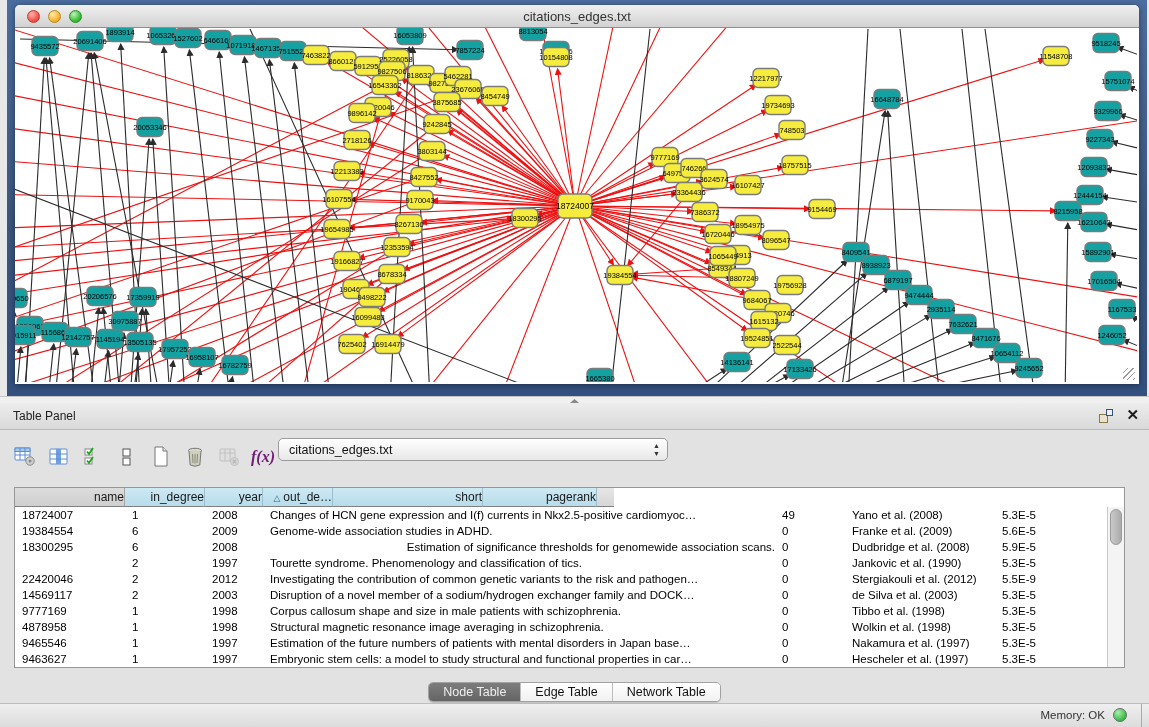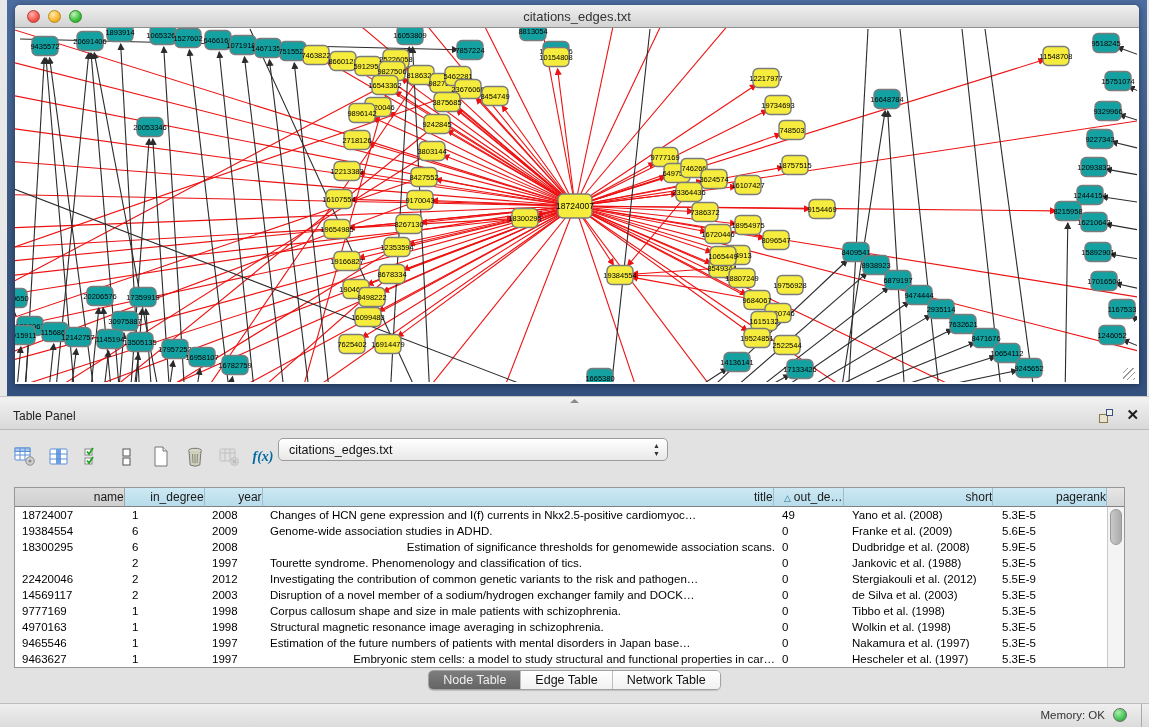--- a/index.html
+++ b/index.html
@@ -44,21 +44,21 @@
   #close-btn { position:absolute; right:10px; top:3px; font-size:15px; font-weight:bold;
     color:#1c1c1c; cursor:default; }
 
   #panel-body { position:absolute; left:0; top:430px; width:1149px; height:273px; background:#e2e2e2; }
 
   
   #toolbar { position:absolute; left:10px; top:12px; height:30px; display:flex; align-items:center; }
   .tbtn { width:30px; height:26px; display:flex; align-items:center; justify-content:center; margin-right:4px; }
   .tbtn svg { display:block; }
   .fx { font-family:"Liberation Serif", serif; font-style:italic; font-weight:bold;
-    font-size:14px; color:#0369a1; }
+    font-size:16px; color:#701a75; }
   #combo { position:absolute; left:278px; top:8px; width:390px; height:23px;
     border:1px solid #9b9b9b; border-radius:5px;
     background:linear-gradient(#ffffff,#e8e8e8); box-shadow:0 1px 0 rgba(255,255,255,.7) inset; }
   #combo .val { position:absolute; left:10px; top:4px; font-size:12.5px; color:#111; }
   #combo .steppers { position:absolute; right:7px; top:3px; font-size:7px; color:#333;
     line-height:8px; text-align:center; }
 
   
   #table { position:absolute; left:14px; top:57px; width:1111px; height:181px;
     background:#fff; border:1px solid #979797; }
@@ -71,21 +71,21 @@
   .hcorner { width:17px; background:linear-gradient(#e6e6e6,#d6d6d6); border-bottom:1px solid #808080; }
   .trow { display:flex; height:16px; }
   .tcell { font-size:11.5px; color:#000; line-height:16px; padding-left:7px;
     overflow:hidden; white-space:nowrap; }
   #vscroll { position:absolute; right:0; top:19px; width:17px; height:160px;
     background:#f4f4f4; border-left:1px solid #c9c9c9; }
   #vthumb { position:absolute; left:2px; top:2px; width:12px; height:36px;
     background:linear-gradient(90deg,#c9c9c9,#ababab); border-radius:7px; border:1px solid #9a9a9a; }
 
   
-  #tabs { position:absolute; left:0; right:0; top:240px; display:flex; justify-content:center; }
+  #tabs { position:absolute; left:0; right:0; top:252px; display:flex; justify-content:center; }
   #tabs .seg { display:flex; border:1px solid #a2a2a2; border-radius:5px; overflow:hidden;
     height:20px; background:#fdfdfd; box-shadow:0 1px 1px rgba(0,0,0,.15); }
   .tab { padding:0 14px; font-size:12.5px; line-height:19px; color:#111;
     border-right:1px solid #bdbdbd; background:linear-gradient(#ffffff,#f1f1f1); }
   .tab:last-child { border-right:none; }
   .tab.active { background:linear-gradient(#7d7d7d,#646464); color:#efefef; }
 
   
   #statusbar { position:absolute; left:0; top:703px; width:1149px; height:24px;
     background:linear-gradient(#efefef,#dcdcdc); border-top:1px solid #bdbdbd; }
@@ -833,21 +833,20 @@
   <div id="combo">
     <span class="val">citations_edges.txt</span>
     <span class="steppers">▲<br>▼</span>
   </div>
 
   <div id="table">
     <div class="hdr" id="thead">
         <div class="hcell sel" style="width: 110px;">name</div>
         <div class="hcell" style="width: 80px;">in_degree</div>
         <div class="hcell" style="width: 58px;">year</div>
-        <div class="hcell" style="width: 512px;">title</div>
         <div class="hcell" style="width: 70px;"><span class="sort">△</span>out_de…</div>
         <div class="hcell" style="width: 150px;">short</div>
         <div class="hcell" style="width: 114px;">pagerank</div>
         <div class="hcorner"></div>
       </div>
     <div id="tbody">
         <div class="trow">
           <div class="tcell" style="width: 110px;">18724007</div>
           <div class="tcell" style="width: 80px;">1</div>
           <div class="tcell" style="width: 58px;">2008</div>
@@ -873,21 +872,21 @@
           <div class="tcell" style="width: 70px;">0</div>
           <div class="tcell" style="width: 150px;">Dudbridge et al. (2008)</div>
           <div class="tcell" style="width: 114px;">5.9E-5</div>
         </div>
         <div class="trow">
           <div class="tcell" style="width: 110px; margin-top: 20px;">9115460</div>
           <div class="tcell" style="width: 80px;">2</div>
           <div class="tcell" style="width: 58px;">1997</div>
           <div class="tcell" style="width: 512px;">Tourette syndrome. Phenomenology and classification of tics.</div>
           <div class="tcell" style="width: 70px;">0</div>
-          <div class="tcell" style="width: 150px;">Jankovic et al. (1988)</div>
+          <div class="tcell" style="width: 150px;">Jankovic et al. (1990)</div>
           <div class="tcell" style="width: 114px;">5.3E-5</div>
         </div>
         <div class="trow">
           <div class="tcell" style="width: 110px;">22420046</div>
           <div class="tcell" style="width: 80px;">2</div>
           <div class="tcell" style="width: 58px;">2012</div>
           <div class="tcell" style="width: 512px;">Investigating the contribution of common genetic variants to the risk and pathogen…</div>
           <div class="tcell" style="width: 70px;">0</div>
           <div class="tcell" style="width: 150px;">Stergiakouli et al. (2012)</div>
           <div class="tcell" style="width: 114px;">5.5E-9</div>
@@ -904,42 +903,42 @@
         <div class="trow">
           <div class="tcell" style="width: 110px;">9777169</div>
           <div class="tcell" style="width: 80px;">1</div>
           <div class="tcell" style="width: 58px;">1998</div>
           <div class="tcell" style="width: 512px;">Corpus callosum shape and size in male patients with schizophrenia.</div>
           <div class="tcell" style="width: 70px;">0</div>
           <div class="tcell" style="width: 150px;">Tibbo et al. (1998)</div>
           <div class="tcell" style="width: 114px;">5.3E-5</div>
         </div>
         <div class="trow">
-          <div class="tcell" style="width: 110px;">4970163</div>
+          <div class="tcell" style="width: 110px;">4878958</div>
           <div class="tcell" style="width: 80px;">1</div>
           <div class="tcell" style="width: 58px;">1998</div>
           <div class="tcell" style="width: 512px;">Structural magnetic resonance image averaging in schizophrenia.</div>
           <div class="tcell" style="width: 70px;">0</div>
           <div class="tcell" style="width: 150px;">Wolkin et al. (1998)</div>
           <div class="tcell" style="width: 114px;">5.3E-5</div>
         </div>
         <div class="trow">
           <div class="tcell" style="width: 110px;">9465546</div>
           <div class="tcell" style="width: 80px;">1</div>
           <div class="tcell" style="width: 58px;">1997</div>
           <div class="tcell" style="width: 512px;">Estimation of the future numbers of patients with mental disorders in Japan base…</div>
           <div class="tcell" style="width: 70px;">0</div>
           <div class="tcell" style="width: 150px;">Nakamura et al. (1997)</div>
           <div class="tcell" style="width: 114px;">5.3E-5</div>
         </div>
         <div class="trow">
           <div class="tcell" style="width: 110px;">9463627</div>
           <div class="tcell" style="width: 80px;">1</div>
           <div class="tcell" style="width: 58px;">1997</div>
-          <div class="tcell" style="width: 512px; text-align: right;">Embryonic stem cells: a model to study structural and functional properties in car…</div>
+          <div class="tcell" style="width: 512px;">Embryonic stem cells: a model to study structural and functional properties in car…</div>
           <div class="tcell" style="width: 70px;">0</div>
           <div class="tcell" style="width: 150px;">Hescheler et al. (1997)</div>
           <div class="tcell" style="width: 114px;">5.3E-5</div>
         </div>
       </div>
     <div id="vscroll">
       <div id="vthumb"></div>
     </div>
   </div>
 

